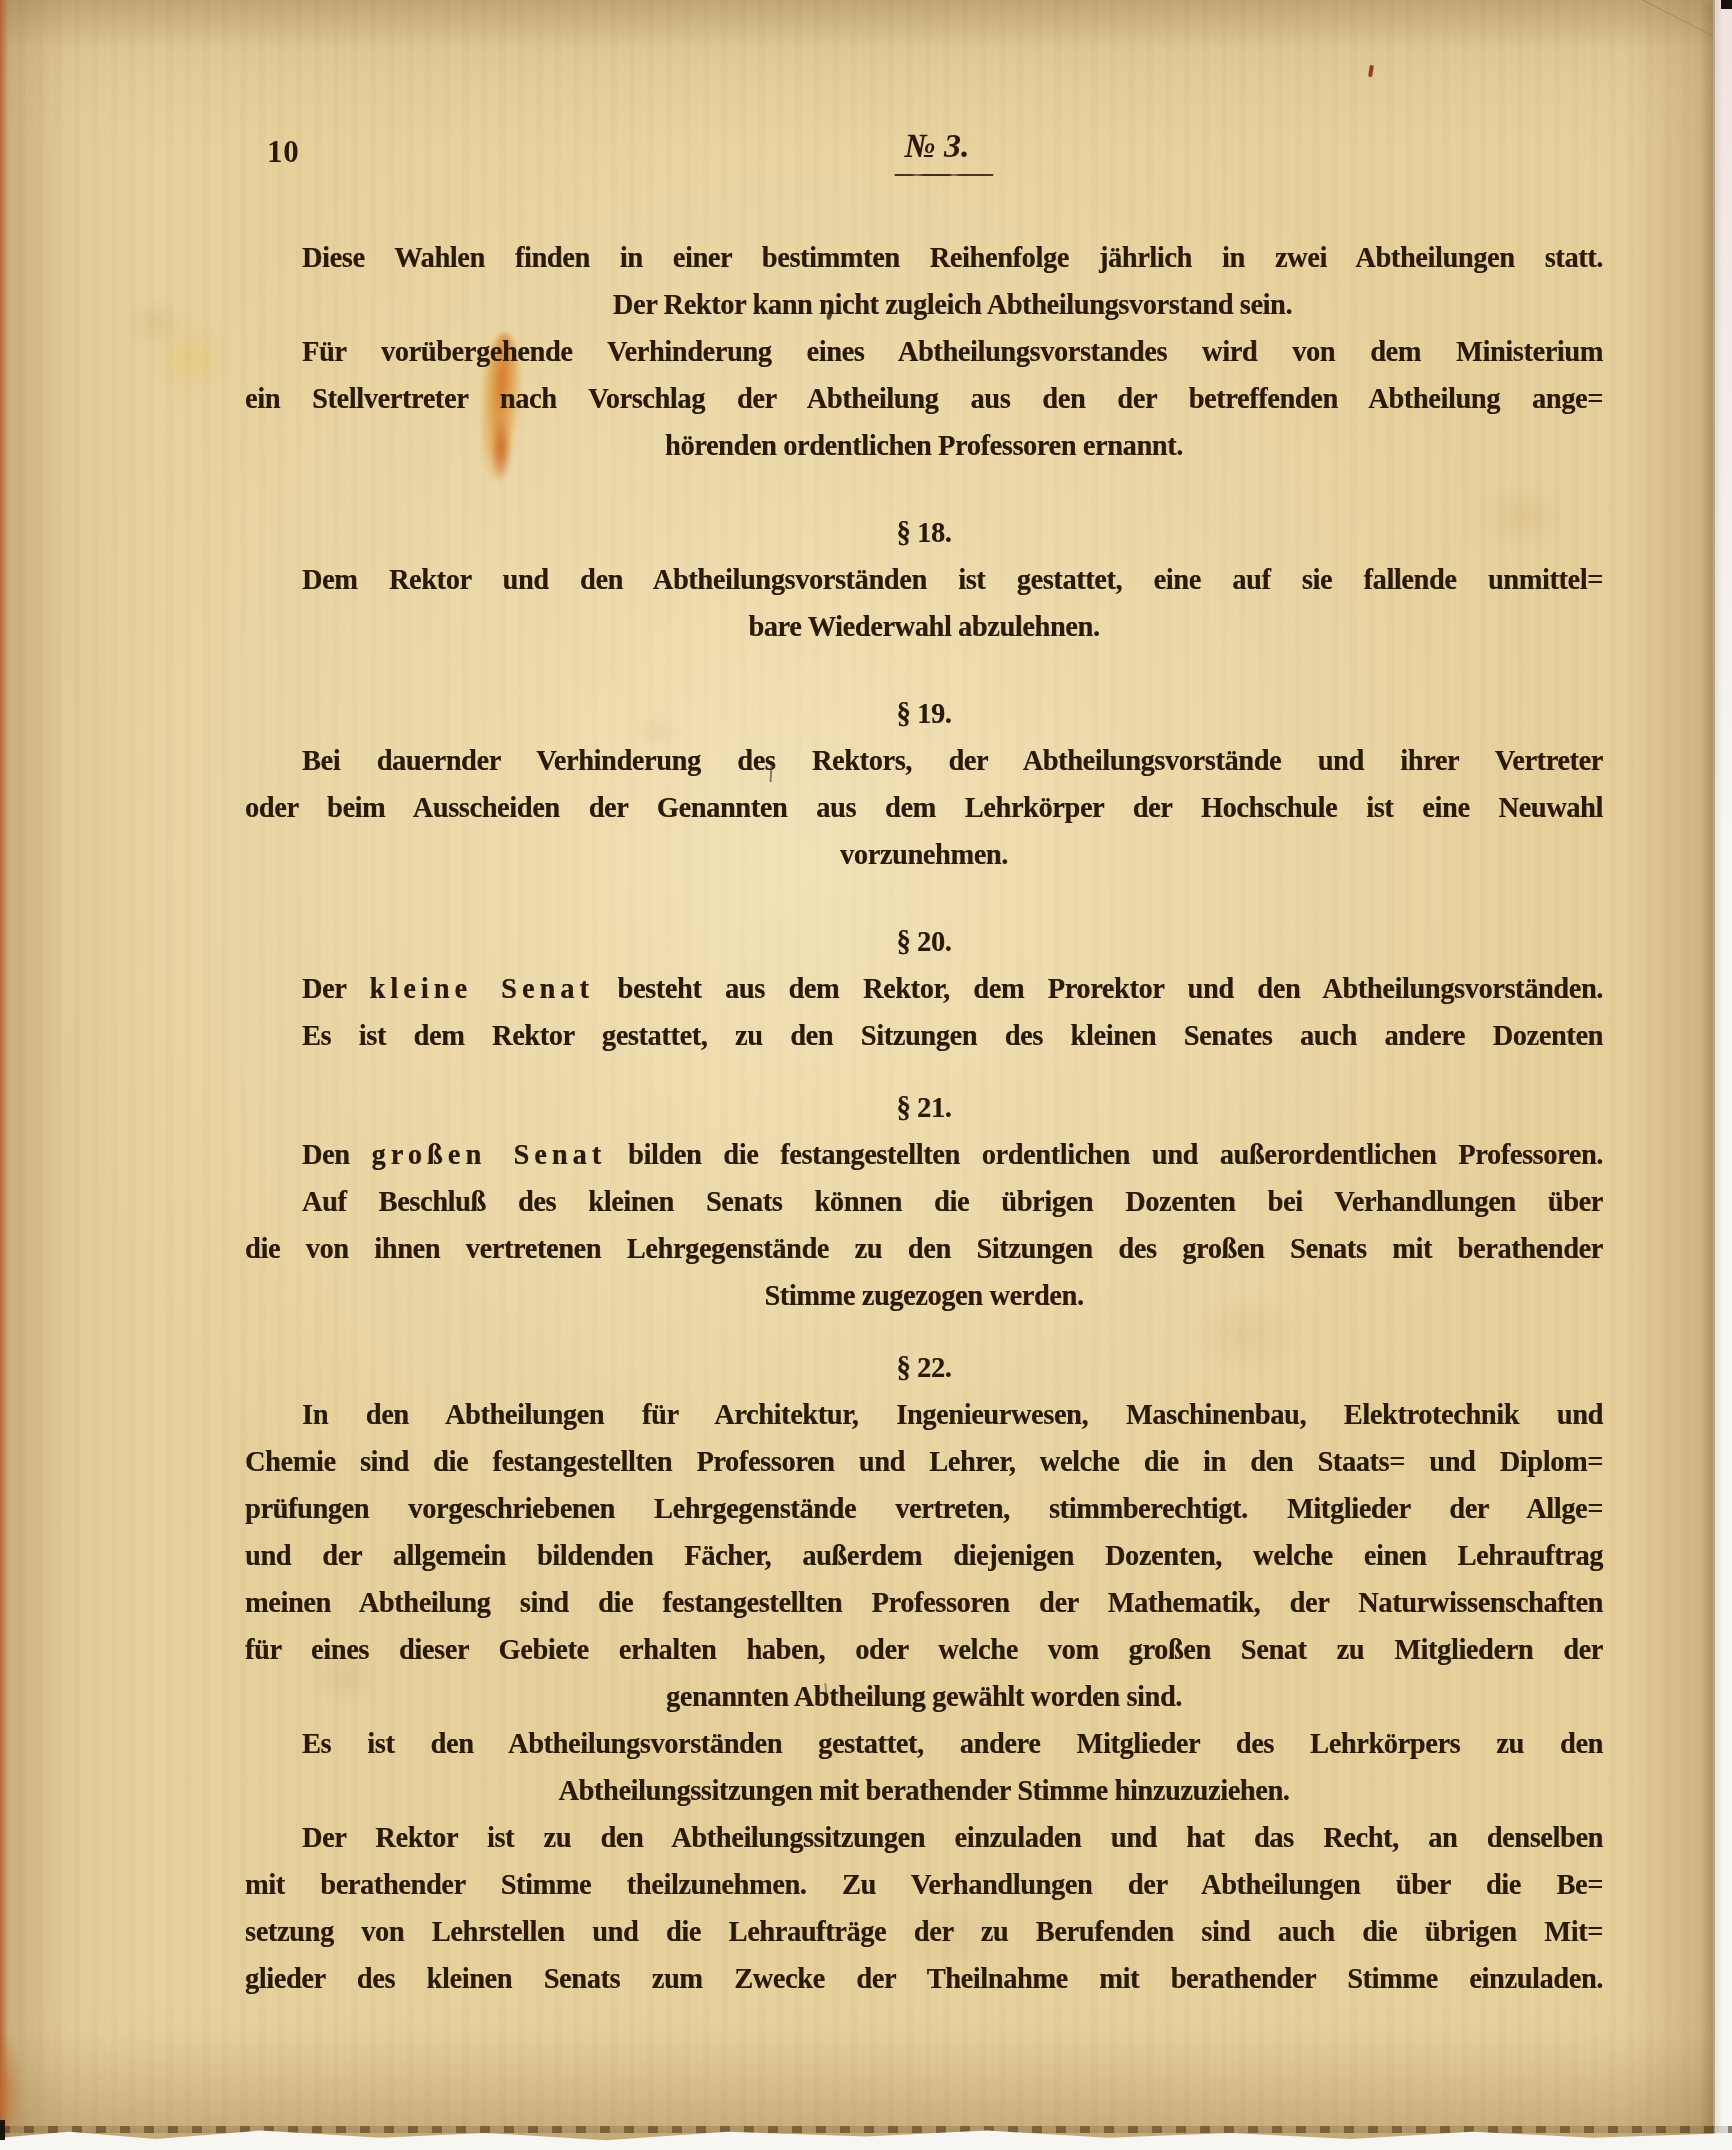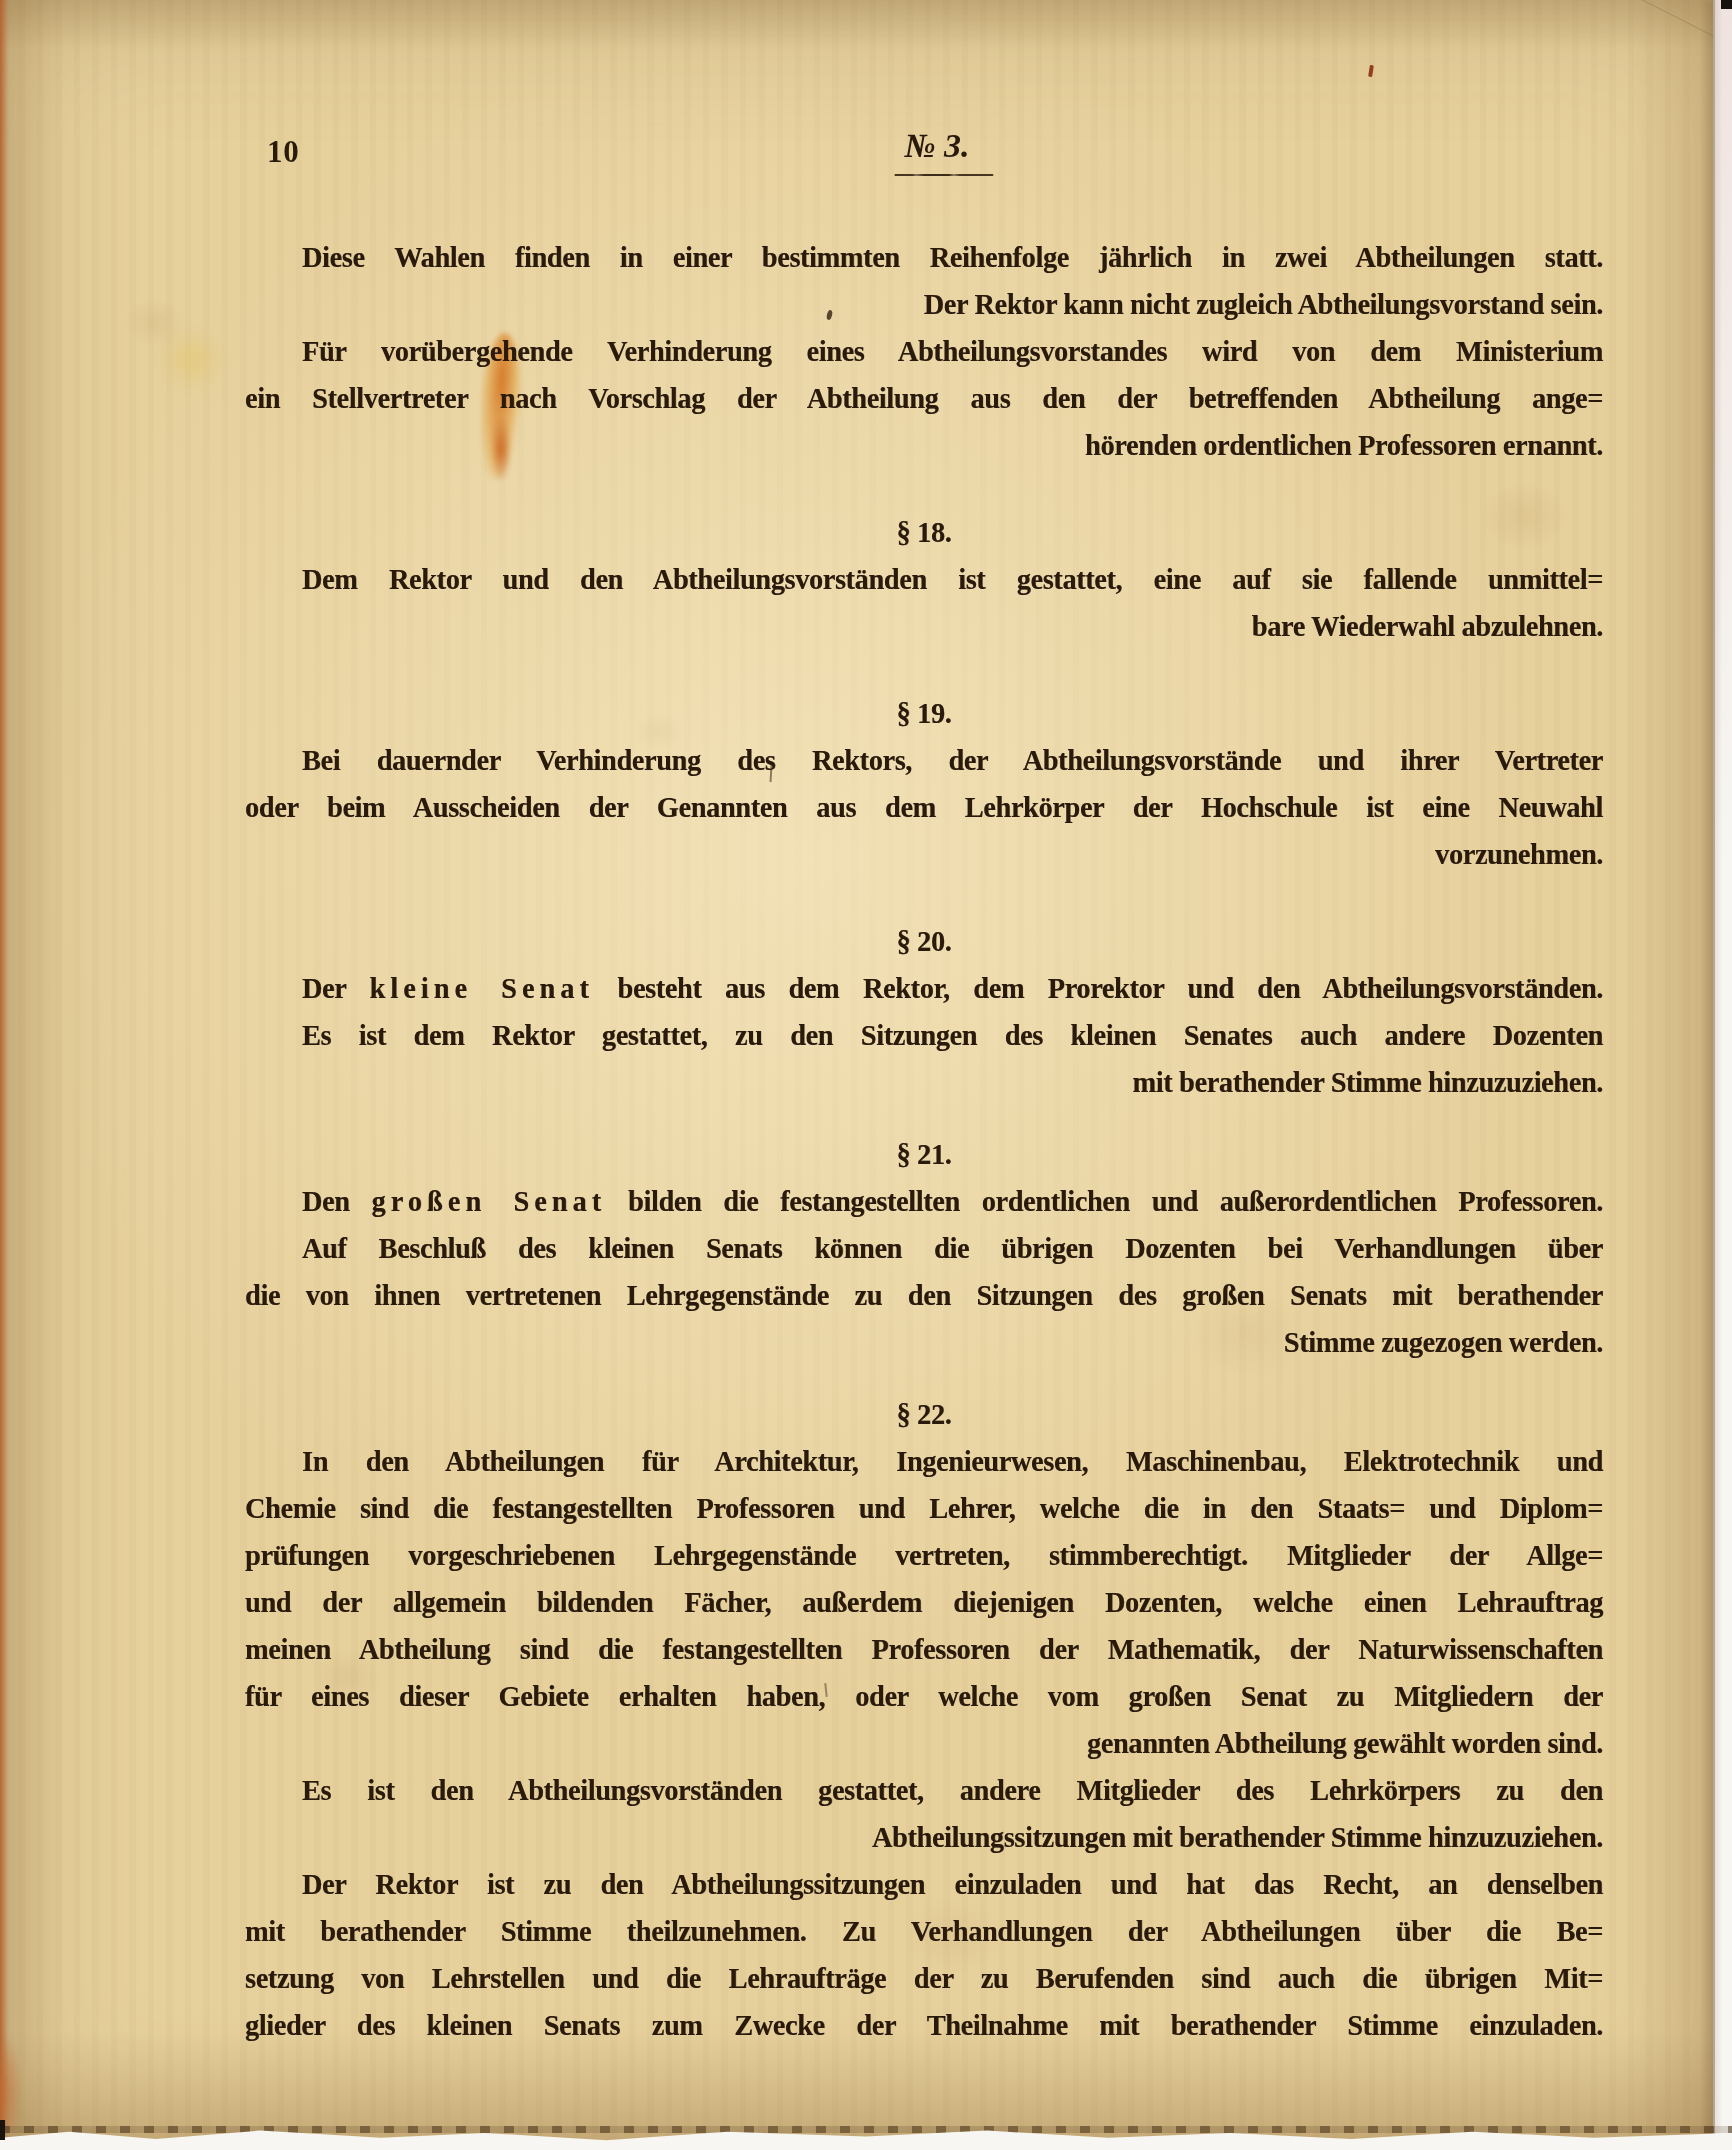--- a/index.html
+++ b/index.html
@@ -39,21 +39,21 @@
     background:linear-gradient(90deg, rgba(43,26,12,.85) 0 18%, rgba(43,26,12,.5) 22%, rgba(43,26,12,.9) 30% 55%, rgba(43,26,12,.45) 60%, rgba(43,26,12,.85) 66% 100%);
     border-radius:1.4px;
   }
 
   
   .text-block{
     position:absolute; left:245px; top:234px; width:1358px;
     font-size:28.4px; font-weight:bold; line-height:47px; letter-spacing:-0.4px;
     text-shadow:0.3px 0.3px 0.5px rgba(40,25,10,.5);
   }
-  .bline{text-align:right;}
+  .bline{text-align:center;}
   .bline.just{text-align:justify; text-align-last:justify;}
   .bline.ind{text-indent:57px;}
   .sect{text-align:center; margin-top:40px;}
   .sect.big{margin-top:25px;}
   .sperr{letter-spacing:5px;}
 
   
   .stain-flame{position:absolute; left:481px; top:333px; width:38px; height:147px; border-radius:50%;
     background:radial-gradient(ellipse at 50% 32%, rgba(212,115,31,.92), rgba(226,160,60,.5) 55%, rgba(230,180,90,0) 78%);
     filter:blur(2.8px); transform:rotate(4deg);}
@@ -120,21 +120,20 @@
       <div class="sect">§ 18.</div>
       <div class="bline ind just">Dem Rektor und den Abtheilungsvorständen ist gestattet, eine auf sie fallende unmittel=</div>
       <div class="bline">bare Wiederwahl abzulehnen.</div>
       <div class="sect">§ 19.</div>
       <div class="bline ind just">Bei dauernder Verhinderung des Rektors, der Abtheilungsvorstände und ihrer Vertreter</div>
       <div class="bline just">oder beim Ausscheiden der Genannten aus dem Lehrkörper der Hochschule ist eine Neuwahl</div>
       <div class="bline">vorzunehmen.</div>
       <div class="sect">§ 20.</div>
       <div class="bline ind just"><span>Der </span><span class="sperr">kleine Senat</span><span> besteht aus dem Rektor, dem Prorektor und den Abtheilungsvorständen.</span></div>
       <div class="bline ind just">Es ist dem Rektor gestattet, zu den Sitzungen des kleinen Senates auch andere Dozenten</div>
-      <div class="bline">mit berathender Stimme hinzuzuziehen.</div>
       <div class="sect big">§ 21.</div>
       <div class="bline ind just"><span>Den </span><span class="sperr">großen Senat</span><span> bilden die festangestellten ordentlichen und außerordentlichen Professoren.</span></div>
       <div class="bline ind just">Auf Beschluß des kleinen Senats können die übrigen Dozenten bei Verhandlungen über</div>
       <div class="bline just">die von ihnen vertretenen Lehrgegenstände zu den Sitzungen des großen Senats mit berathender</div>
       <div class="bline">Stimme zugezogen werden.</div>
       <div class="sect big">§ 22.</div>
       <div class="bline ind just">In den Abtheilungen für Architektur, Ingenieurwesen, Maschinenbau, Elektrotechnik und</div>
       <div class="bline just">Chemie sind die festangestellten Professoren und Lehrer, welche die in den Staats= und Diplom=</div>
       <div class="bline just">prüfungen vorgeschriebenen Lehrgegenstände vertreten, stimmberechtigt.  Mitglieder der Allge=</div>
       <div class="bline just">und der allgemein bildenden Fächer, außerdem diejenigen Dozenten, welche einen Lehrauftrag</div>

